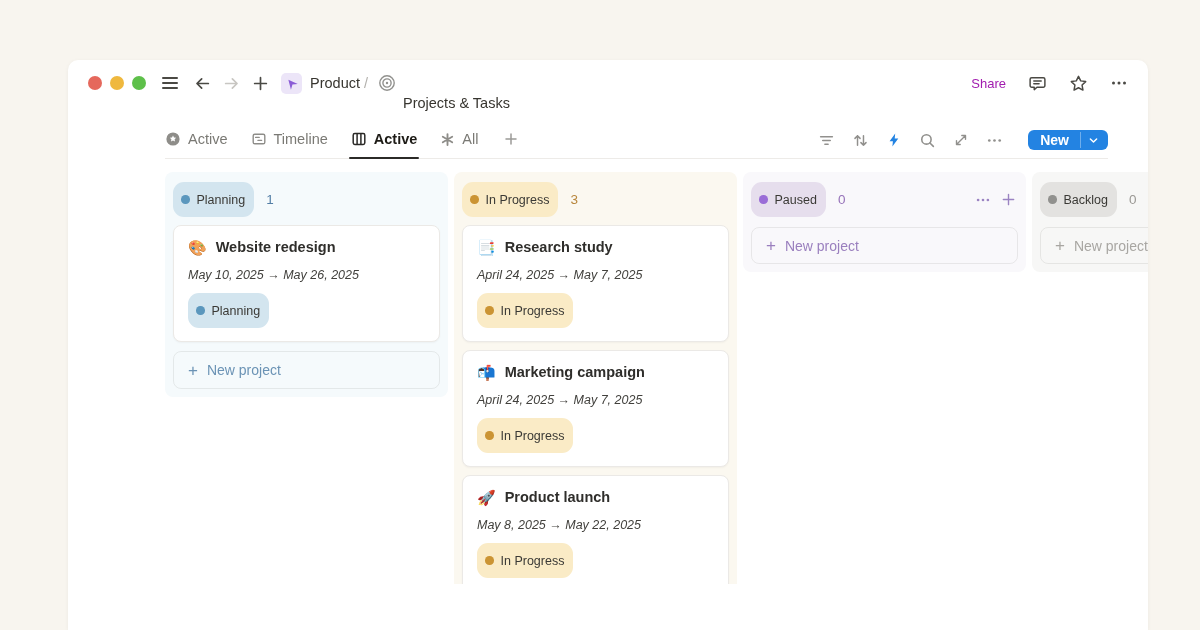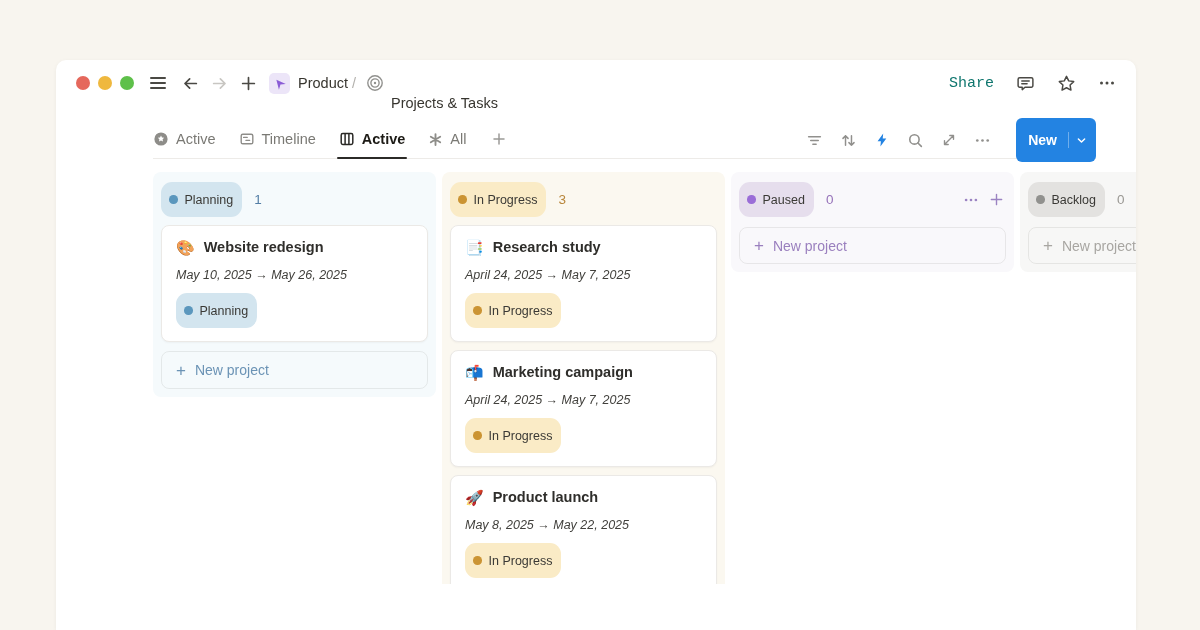--- a/index.html
+++ b/index.html
@@ -4,58 +4,58 @@
 <style>
   * { margin:0; padding:0; box-sizing:border-box; }
   html,body { width:1200px; height:630px; overflow:hidden; }
   body {
     background:#F8F5EF;
     font-family:"Liberation Sans","DejaVu Sans",sans-serif;
     color:#37352F;
     position:relative;
   }
   .window{
-    position:absolute; left:56px; top:60px; width:1080px; height:570px;
+    position:absolute; left:68px; top:60px; width:1080px; height:570px;
     background:#FFFFFF; border-radius:10px 10px 0 0; overflow:hidden;
     box-shadow:0 1px 4px rgba(0,0,0,0.05);
   }
   
   .topbar{ height:46px; display:flex; align-items:center; padding:0 20px; }
   .lights{ display:flex; align-items:center; gap:8px; }
   .light{ width:14px; height:14px; border-radius:50%; }
   .light.red{ background:#E5685C; } .light.yellow{ background:#EFB83E; } .light.green{ background:#5EC04A; }
   .hamburger{ margin-left:16px; display:flex; flex-direction:column; gap:3px; cursor:pointer; }
   .hamburger span{ width:16px; height:2px; background:#4A4944; border-radius:1px; }
   .icon-btn{ display:flex; align-items:center; justify-content:center; color:#4A4944; cursor:pointer; }
   .nav-back{ margin-left:16px; } .nav-fwd{ margin-left:12px; color:#C8C6C2; } .nav-plus{ margin-left:12px; }
   .ws-logo{ margin-left:12px; width:21px; height:21px; border-radius:5px; background:#ECE5F8;
             display:flex; align-items:center; justify-content:center; }
   .crumb{ font-size:14.5px; color:#37352F; margin-left:8px; cursor:pointer; white-space:nowrap; }
   .crumb-sep{ color:#B3B1AD; margin-left:4px; font-size:14.5px; }
   .crumb-icon{ margin-left:10px; color:#91918E; display:flex; }
   .crumb-page{ margin-left:7px;margin-top:39px; }
   .topbar .spacer{ flex:1; }
-  .share{ font-size:15px; color:#0f766e; cursor:pointer;font-family:Liberation Mono, monospace; }
+  .share{ font-size:13px; color:#a21caf; cursor:pointer; }
   .top-ic{ margin-left:22px; color:#4A4944; }
   
   .tabwrap{ margin:16px 40px 0 97px; display:flex; align-items:center; border-bottom:1px solid #EDEBE8;
             padding-bottom:0; height:37px; max-width:943px; }
   .tabs{ display:flex; align-items:center; gap:23px; height:100%;text-align:right; }
   .tab{ display:flex; align-items:center; gap:7px; font-size:14.5px; color:#7A7974; cursor:pointer;
         position:relative; height:100%; padding-bottom:2px; white-space:nowrap; }
   .tab .t-ic{ display:flex; color:#8E8D89; }
   .tab.selected{ color:#1D1B16; font-weight:600; }
   .tab.selected .t-ic{ color:#2B2A27; }
   .tab.selected::after{ content:""; position:absolute; left:-2px; right:-2px; bottom:-1px; height:2.5px;
                         background:#2B2A27; border-radius:2px; }
   .tab-add{ color:#9B9A97; margin-left:2px; }
   .view-controls{ margin-left:auto; display:flex; align-items:center; gap:17px; }
   .vc-ic{ color:#91908D; display:flex; cursor:pointer; }
   .vc-ic.bolt{ color:#2383E2; }
-  .new-btn{ display:flex; align-items:center; height:44px; background:#2383E2; border-radius:6px;
+  .new-btn{ display:flex; align-items:center; height:20px; background:#2383E2; border-radius:6px;
             padding:0 9px; cursor:pointer; margin-left:8px; }
   .new-btn .lbl{ color:#fff; font-size:14px; font-weight:600; padding:0 3px; }
   .new-btn .div{ width:1px; height:16px; background:rgba(255,255,255,0.35); margin:0 7px 0 8px; }
   
   .title-row{ margin:15px 98px 0 97px; display:flex; align-items:center; gap:9px; }
   .title-icon{ color:#91918E; display:flex; }
   .page-title{ font-size:26px; font-weight:700; color:#1D1B16; letter-spacing:-0.2px; cursor:text; }
   .title-more{ color:#B6B4B0; display:flex; margin-left:4px; cursor:pointer; }
   
   .board{ margin:13px 0 0 97px; display:flex; gap:6px; align-items:flex-start; height:412px; overflow:hidden; }

